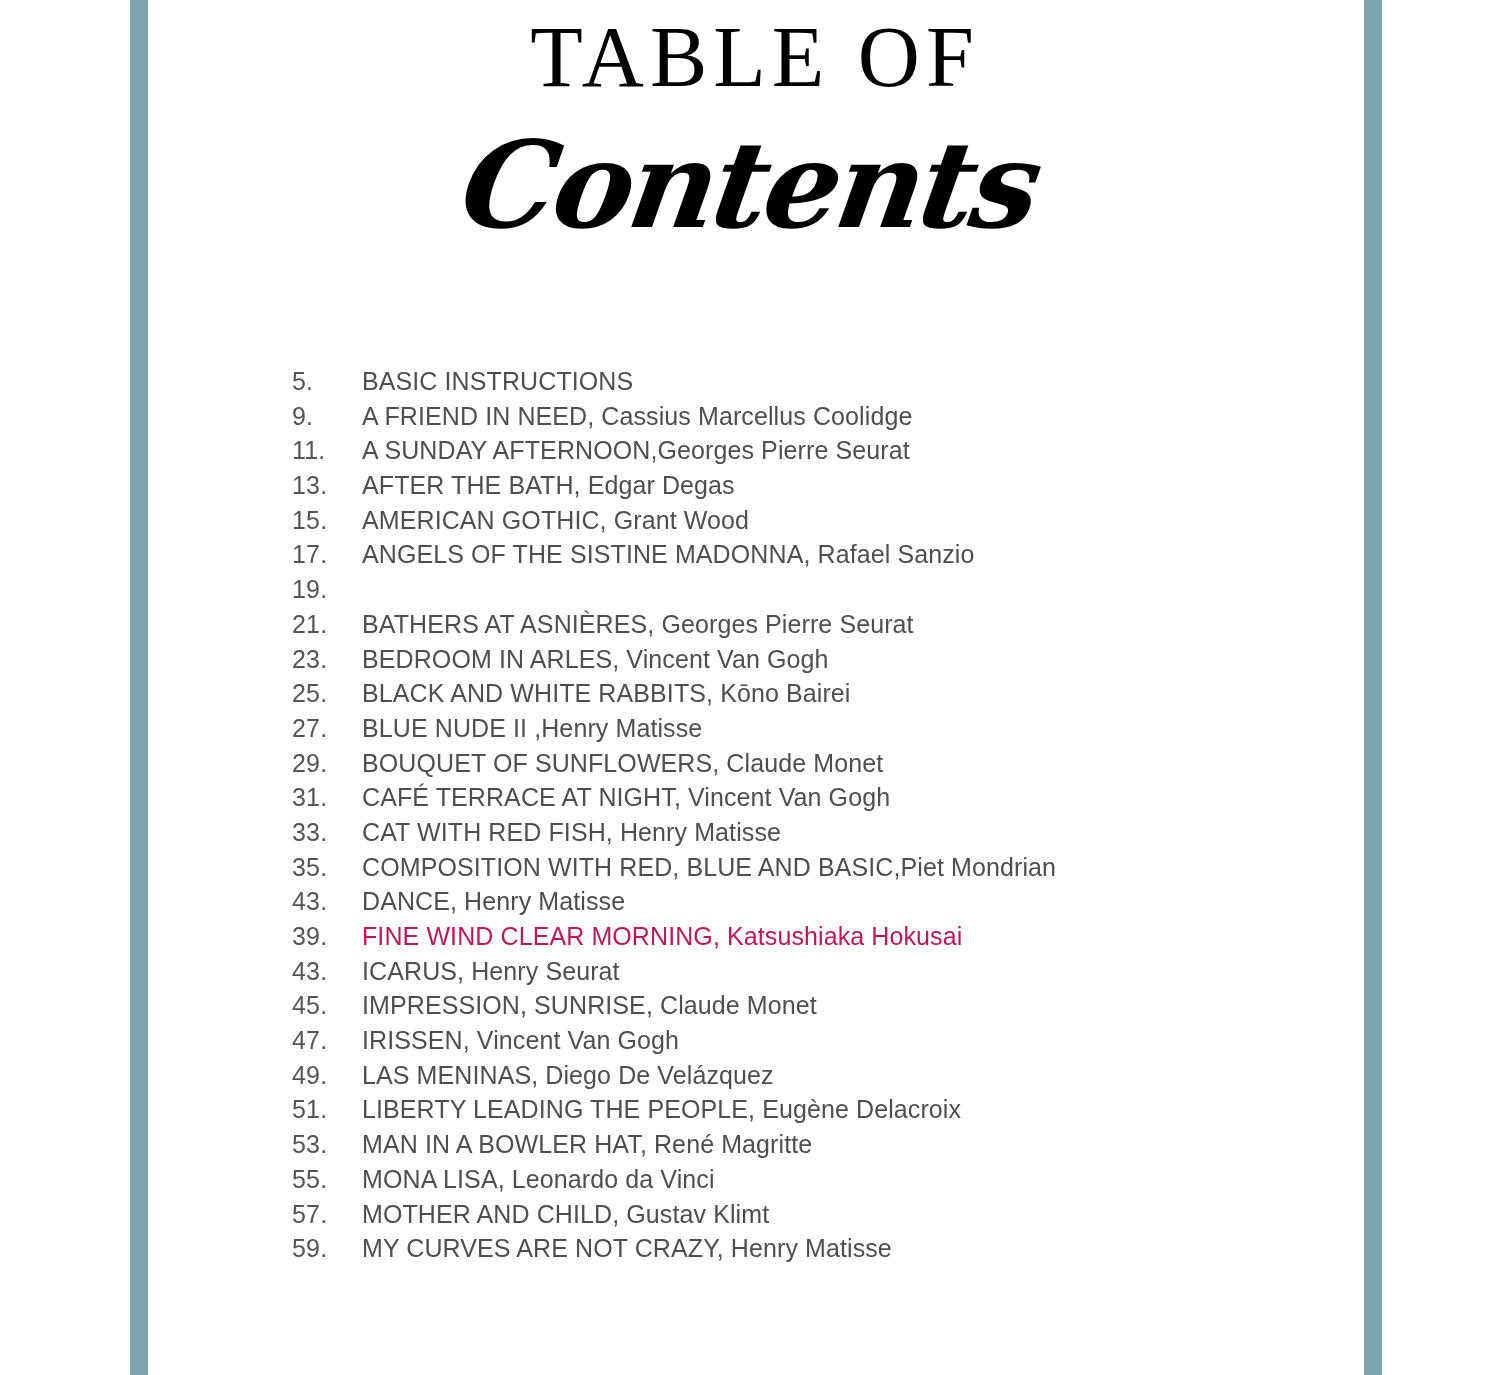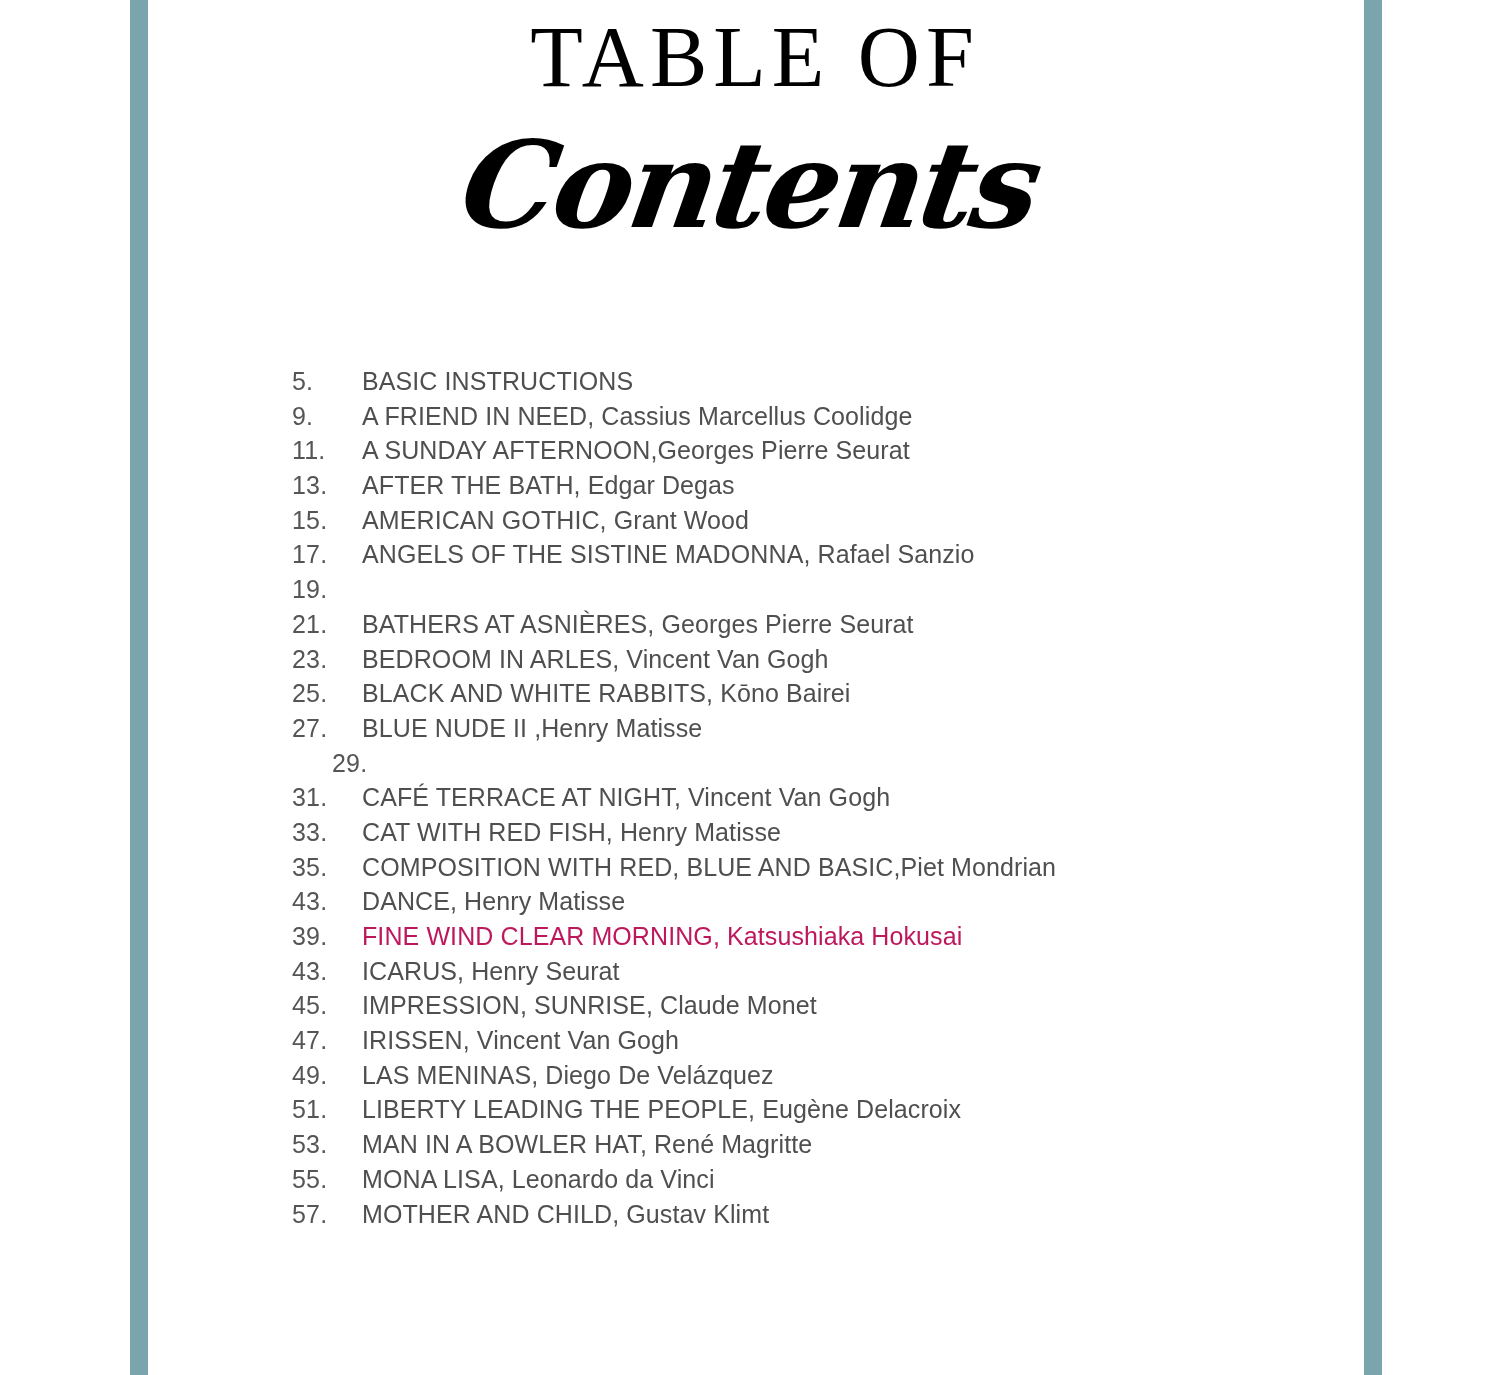--- a/index.html
+++ b/index.html
@@ -144,21 +144,22 @@
       </div>
       <div class="toc-row">
         <span class="toc-page" style="color: rgb(85, 85, 85);">25.</span>
         <span class="toc-entry" style="color: rgb(79, 79, 79);">BLACK AND WHITE RABBITS, Kōno Bairei</span>
       </div>
       <div class="toc-row">
         <span class="toc-page" style="color: rgb(85, 85, 85);">27.</span>
         <span class="toc-entry" style="color: rgb(79, 79, 79);">BLUE NUDE II ,Henry Matisse</span>
       </div>
       <div class="toc-row">
-        <span class="toc-page" style="color: rgb(85, 85, 85); margin-left: 40px;">29.</span>
+        <span class="toc-page" style="color: rgb(85, 85, 85);">29.</span>
+        <span class="toc-entry" style="color: rgb(79, 79, 79);">BOUQUET OF SUNFLOWERS, Claude Monet</span>
       </div>
       <div class="toc-row">
         <span class="toc-page" style="color: rgb(85, 85, 85);">31.</span>
         <span class="toc-entry" style="color: rgb(79, 79, 79);">CAFÉ TERRACE AT NIGHT, Vincent Van Gogh</span>
       </div>
       <div class="toc-row">
         <span class="toc-page" style="color: rgb(85, 85, 85);">33.</span>
         <span class="toc-entry" style="color: rgb(79, 79, 79);">CAT WITH RED FISH, Henry Matisse</span>
       </div>
       <div class="toc-row">
@@ -198,15 +199,19 @@
         <span class="toc-entry" style="color: rgb(79, 79, 79);">MAN IN A BOWLER HAT, René Magritte</span>
       </div>
       <div class="toc-row">
         <span class="toc-page" style="color: rgb(85, 85, 85);">55.</span>
         <span class="toc-entry" style="color: rgb(79, 79, 79);">MONA LISA, Leonardo da Vinci</span>
       </div>
       <div class="toc-row">
         <span class="toc-page" style="color: rgb(85, 85, 85);">57.</span>
         <span class="toc-entry" style="color: rgb(79, 79, 79);">MOTHER AND CHILD, Gustav Klimt</span>
       </div>
+      <div class="toc-row">
+        <span class="toc-page" style="color: rgb(85, 85, 85);">59.</span>
+        <span class="toc-entry" style="color: rgb(79, 79, 79);">MY CURVES ARE NOT CRAZY, Henry Matisse</span>
+      </div>
     </div>
 
 </div>
 
 </body></html>

